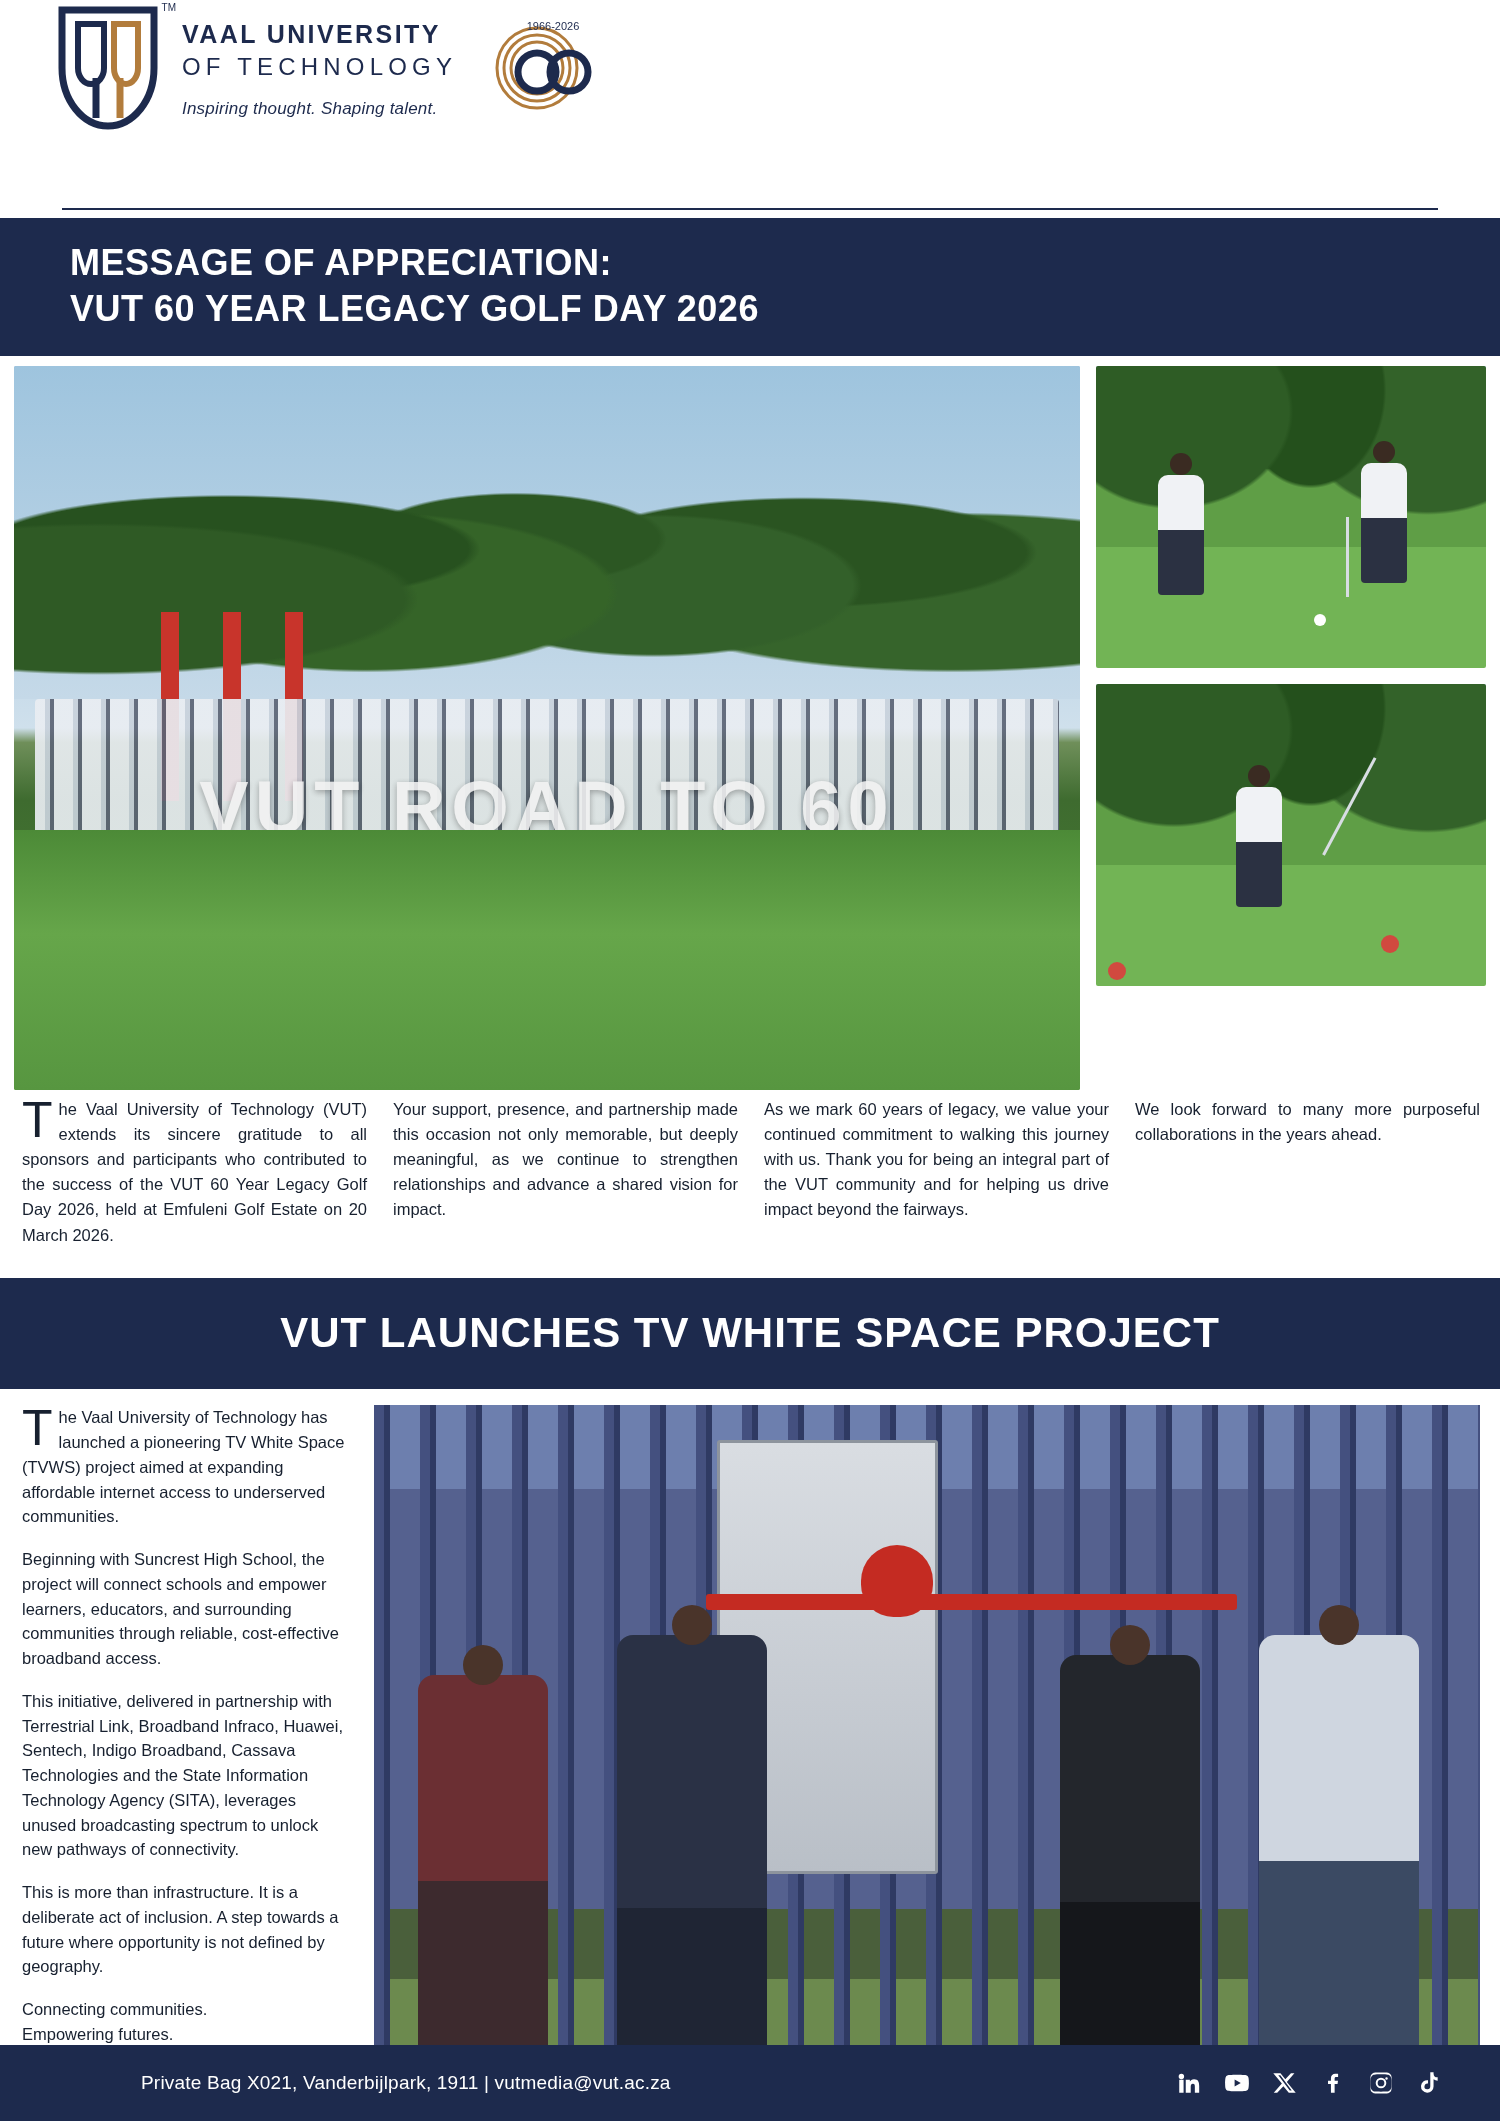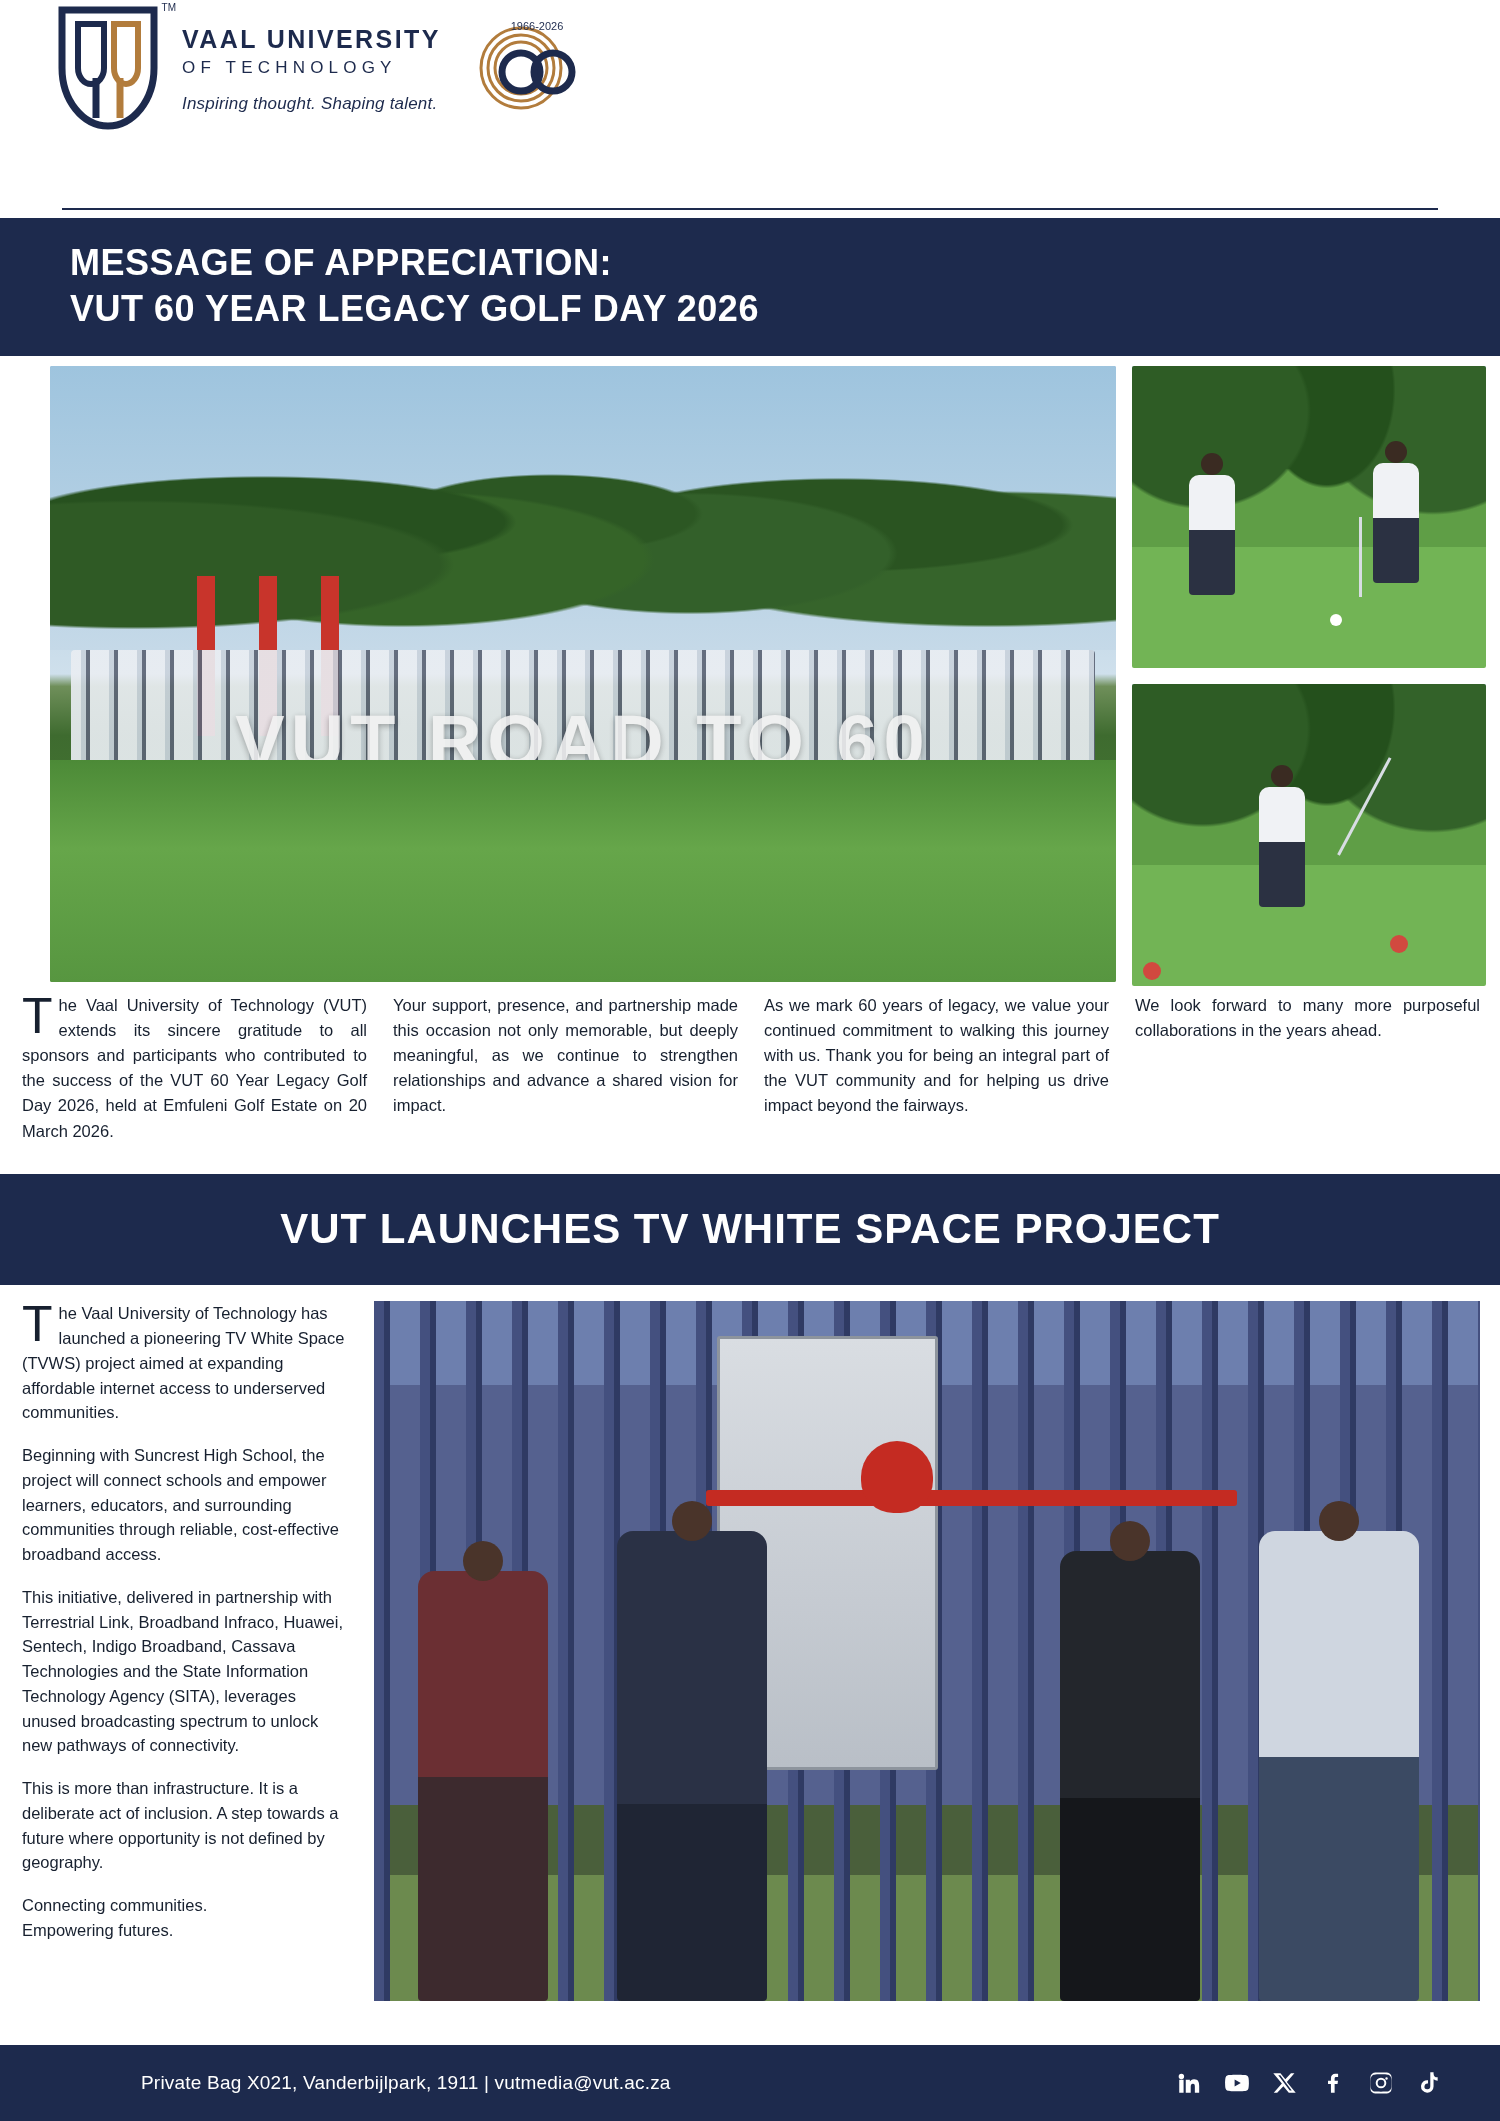--- a/index.html
+++ b/index.html
@@ -46,21 +46,21 @@
     padding-top: 6px;
   }
   .logo-title {
     font-size: 25px;
     font-weight: bold;
     letter-spacing: 2.4px;
     color: #1d2a4d;
     line-height: 1.22;
   }
   .logo-sub {
-    font-size: 17px;
+    font-size: 24px;
     letter-spacing: 5.2px;
     color: #1d2a4d;
     line-height: 1.5;
   }
   .logo-tag {
     font-size: 17px;
     font-style: italic;
     color: #1d2a4d;
     margin-top: 14px;
     letter-spacing: .2px;
@@ -128,25 +128,24 @@
   .banner2 .banner-line { font-size: 42px; letter-spacing: 1px; }
 
   
   .photo-row {
     display: flex;
     gap: 16px;
     padding: 10px 14px 0 14px;
   }
   .photo-main {
     flex: 0 0 1066px;
-    height: 616px;
+    height: 724px;
     position: relative;
     overflow: hidden;
     border-radius: 2px;
-    margin-left: 36px;
   }
   .photo-side {
     flex: 1;
     display: flex;
     flex-direction: column;
     gap: 16px;
   }
   .photo-side-img {
     height: 302px;
     position: relative;

